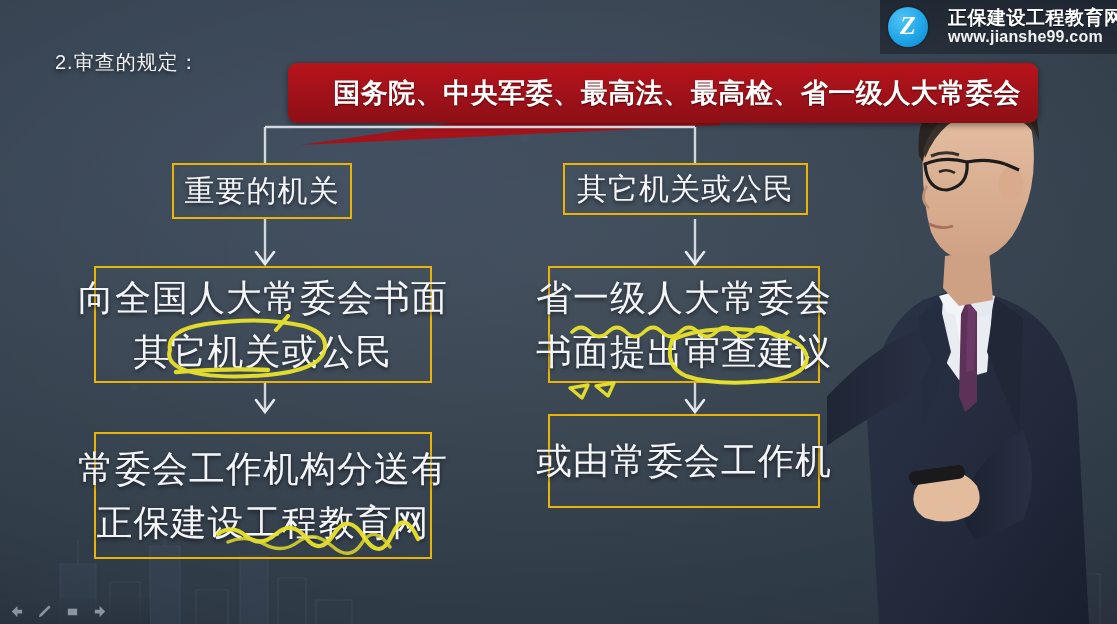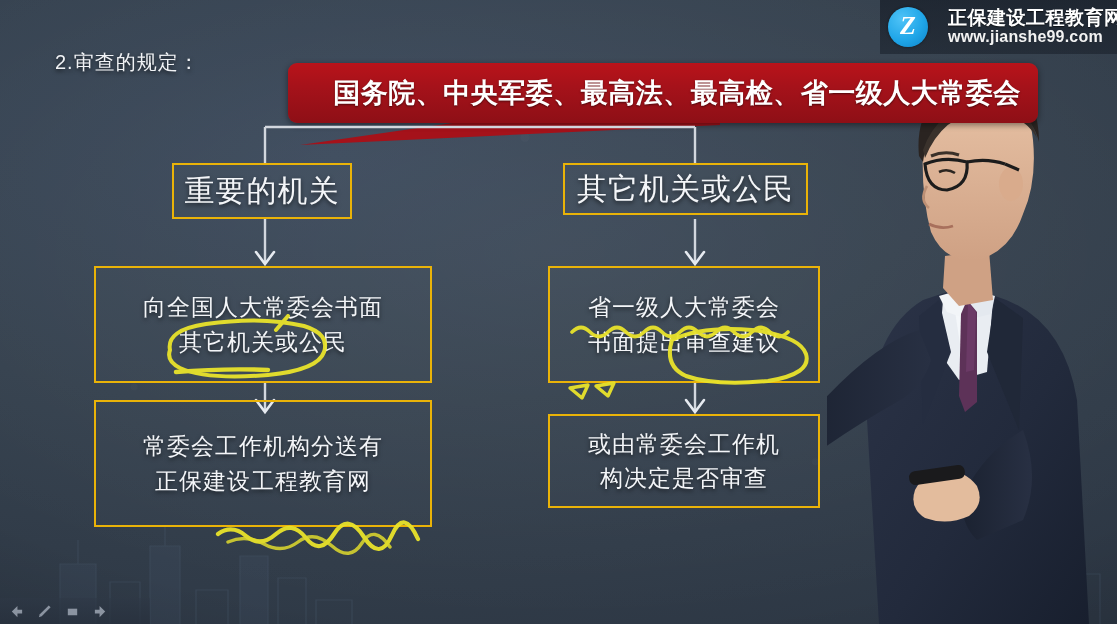--- a/index.html
+++ b/index.html
@@ -92,31 +92,31 @@
 
   
   .box{
     position:absolute;
     border:2px solid #eab308;
     box-sizing:border-box;
     display:flex;flex-direction:column;align-items:center;justify-content:center;
     background:rgba(255,255,255,0.012);
   }
   .box .ln{
-    color:#f3f5f8;font-size:23px;letter-spacing:1px;line-height:1.48;
+    color:#f3f5f8;font-size:36px;letter-spacing:1px;line-height:1.48;
     text-shadow:0 2px 4px rgba(0,0,0,.6);
     white-space:nowrap;
   }
   .box.single .ln{font-size:30px;}
 
   #box-top-left{left:172px;top:163px;width:180px;height:56px;}
   #box-top-right{left:563px;top:163px;width:245px;height:52px;}
   #box-mid-left{left:94px;top:266px;width:338px;height:117px;}
   #box-mid-right{left:548px;top:266px;width:272px;height:117px;}
-  #box-bot-left{left:94px;top:400px;width:338px;height:127px;}
+  #box-bot-left{left:94px;top:432px;width:338px;height:127px;}
   #box-bot-right{left:548px;top:414px;width:272px;height:94px;}
 
   
   .svg-layer{position:absolute;inset:0;}
 
   
   .presenter{position:absolute;right:0;top:0;width:290px;height:624px;}
 
   
   .toolbar{
@@ -278,21 +278,20 @@
     <div class="ln">书面提出审查建议</div>
   </div>
 
   <div class="box" id="box-bot-left">
     <div class="ln">常委会工作机构分送有</div>
     <div class="ln">正保建设工程教育网</div>
   </div>
 
   <div class="box" id="box-bot-right">
     <div class="ln">或由常委会工作机</div>
-    <div class="ln">构决定是否审查</div>
   </div>
 
   <svg class="svg-layer" viewBox="0 0 1117 624">
     <g fill="none" stroke="#e9e32b" stroke-width="4" stroke-linecap="round" stroke-linejoin="round" opacity="0.95">
 
       <path d="M170 350 Q166 330 206 324 Q262 316 304 326 Q330 334 324 352
                Q318 370 268 375 Q206 380 180 368 Q166 361 170 350 Z"></path>
       <path d="M276 330 L288 316"></path>
 
       <path d="M176 372 Q226 368 268 370" stroke-width="4.4"></path>

